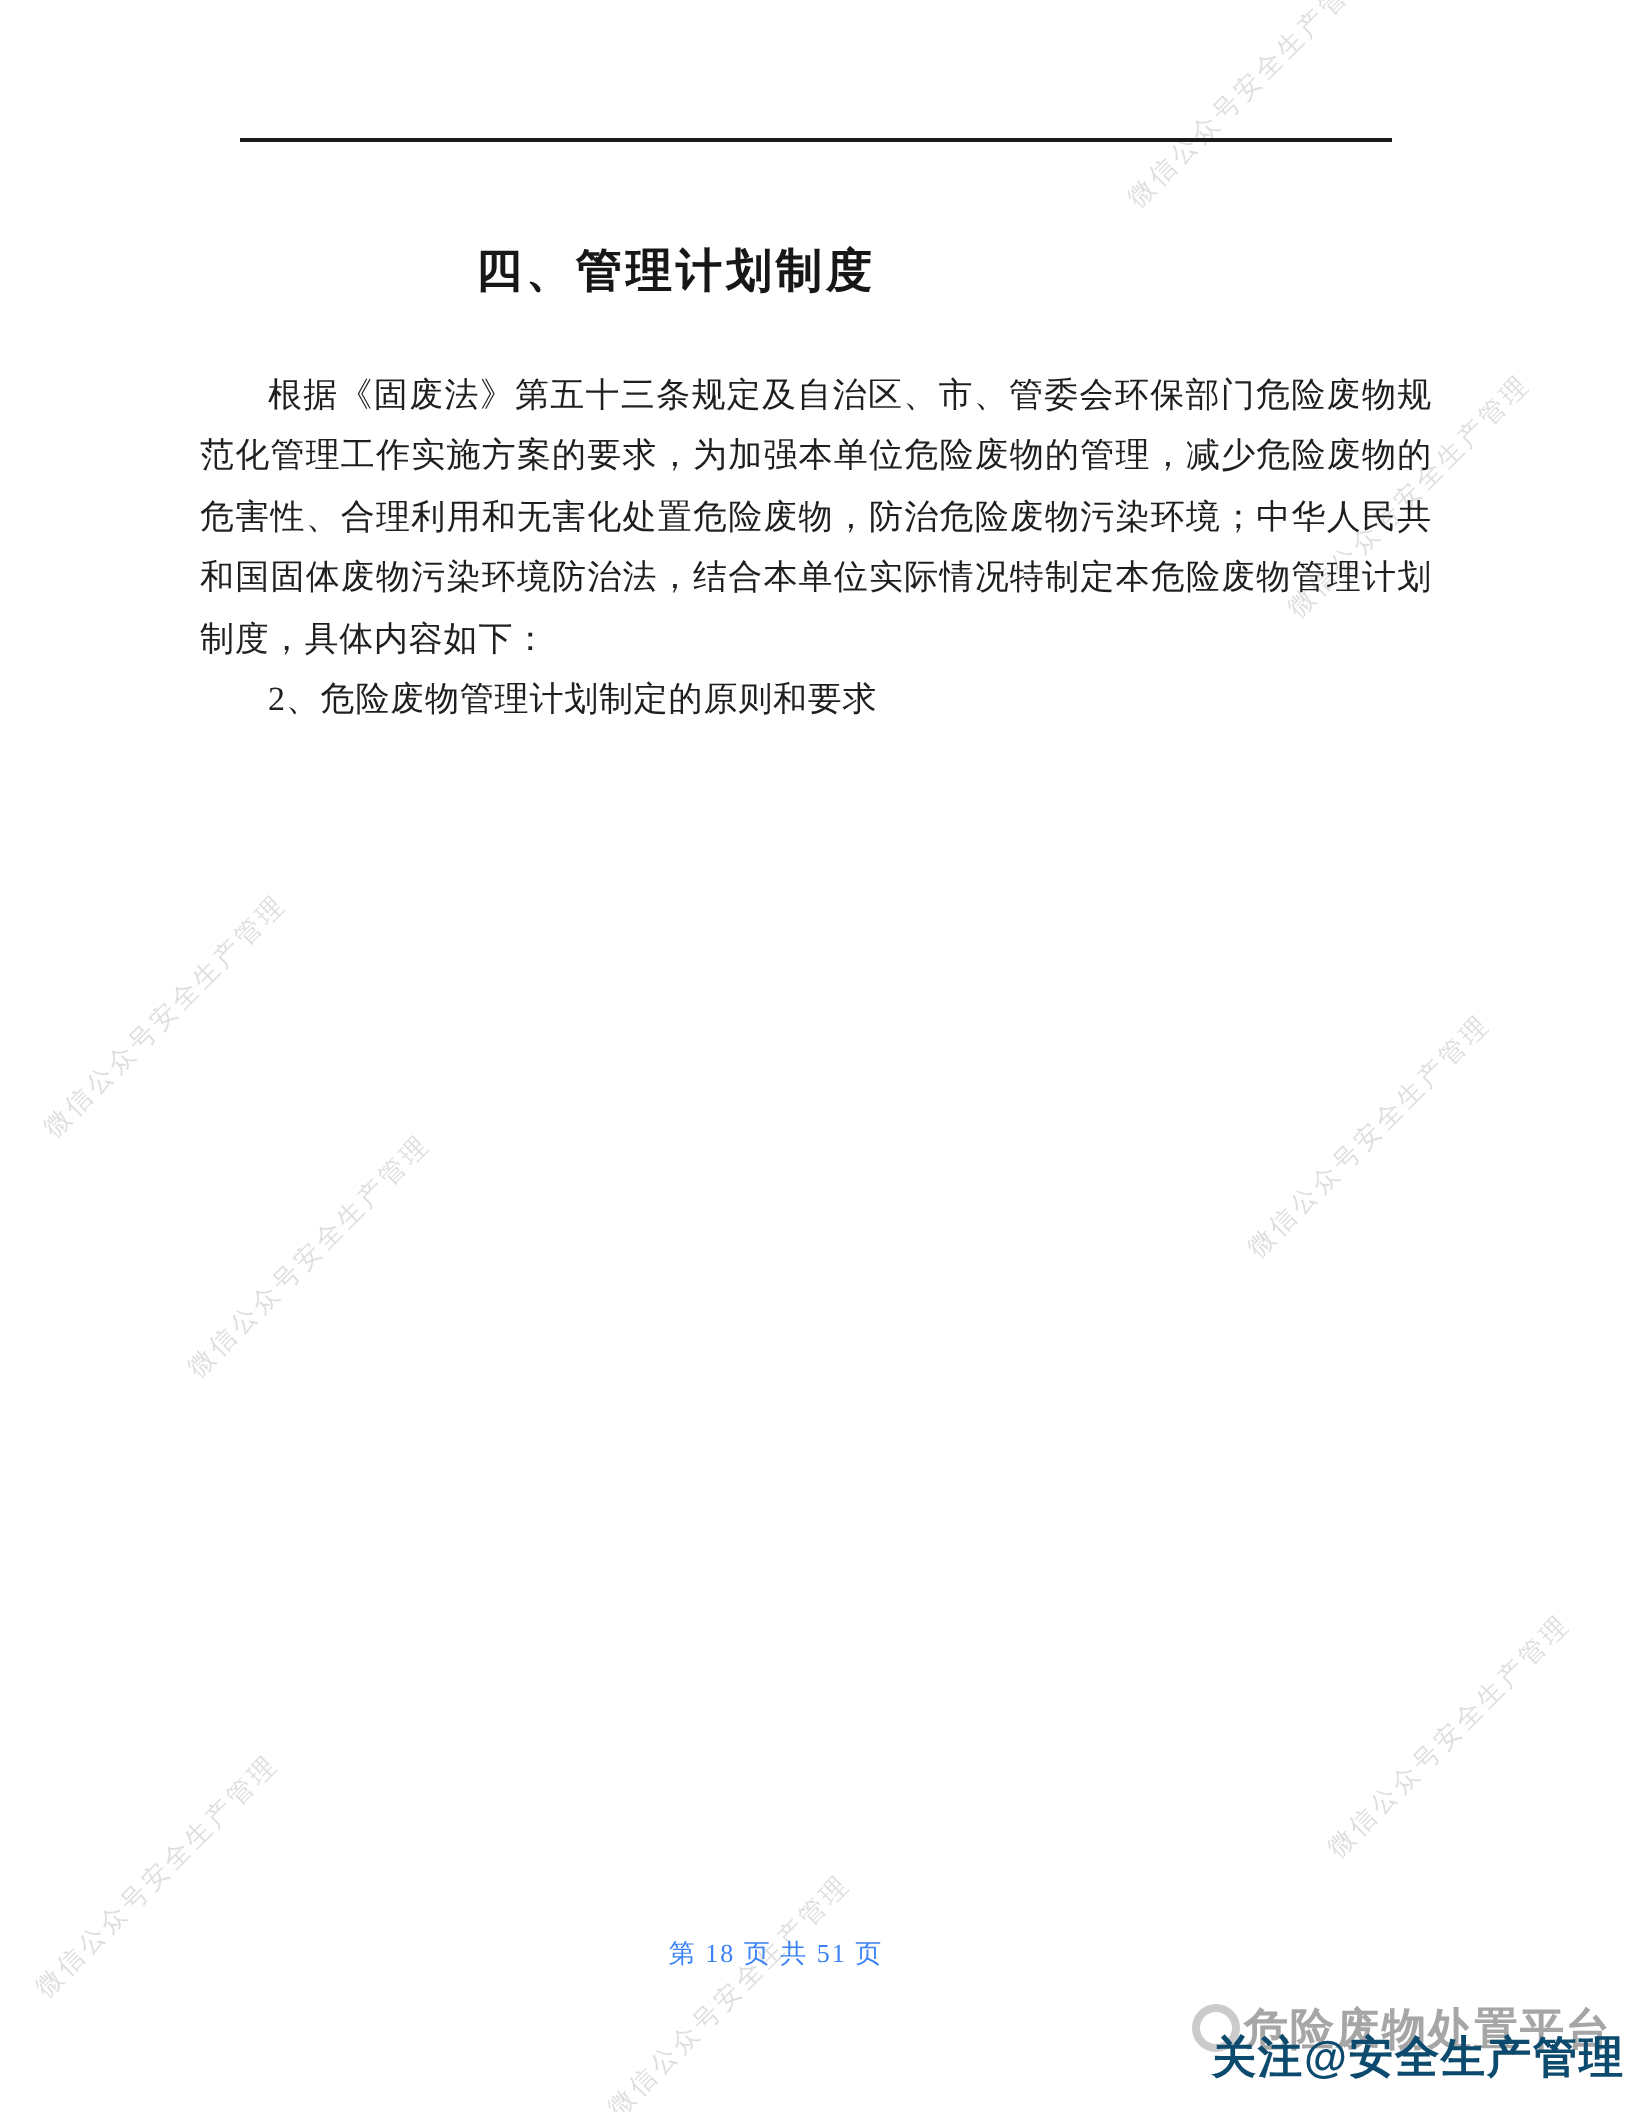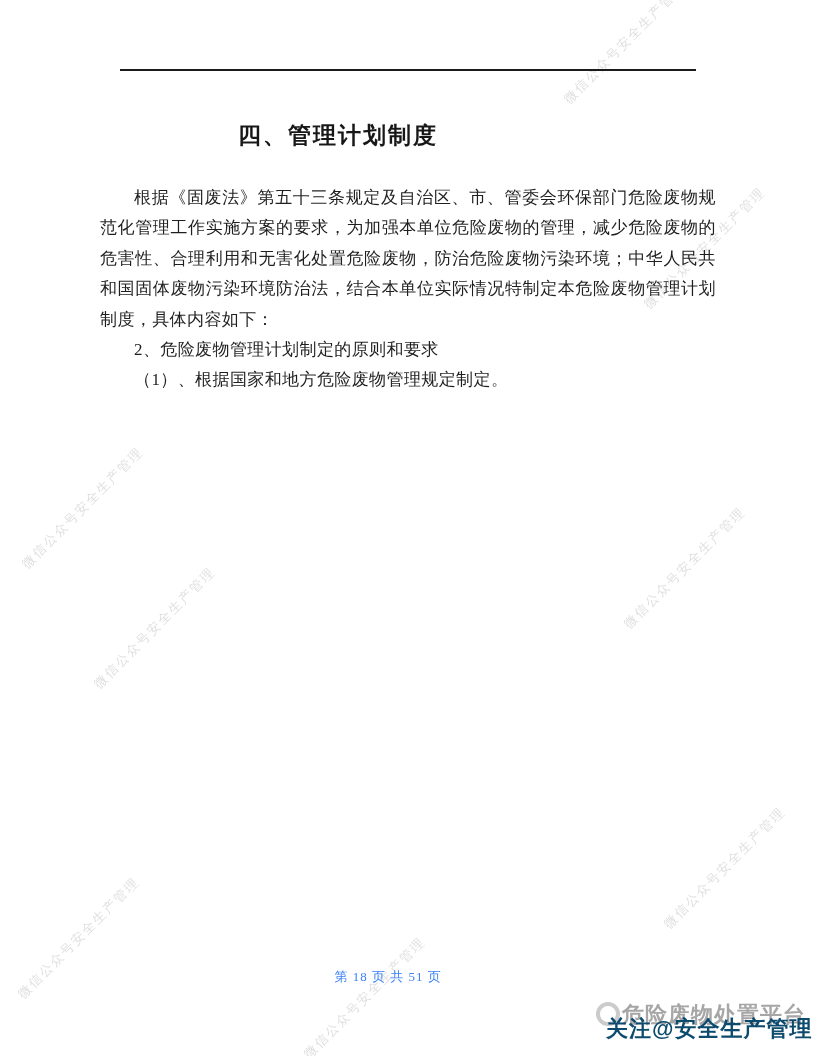--- a/index.html
+++ b/index.html
@@ -104,21 +104,20 @@
   <span class="wm" style="left:660px;top:920px;">微信公众号安全生产管理</span>
 
   <div class="header-rule"></div>
 
   <h1 class="doc-title">四、管理计划制度</h1>
 
   <div class="doc-body" id="doc-body">
 
   <p>根据《固废法》第五十三条规定及自治区、市、管委会环保部门危险废物规范化管理工作实施方案的要求，为加强本单位危险废物的管理，减少危险废物的危害性、合理利用和无害化处置危险废物，防治危险废物污染环境；中华人民共和国固体废物污染环境防治法，结合本单位实际情况特制定本危险废物管理计划制度，具体内容如下：</p>
       <p>2、危险废物管理计划制定的原则和要求</p>
-      <p>（1）、根据国家和地方危险废物管理规定制定。</p>
     </div>
 
   <div class="page-footer">第 18 页 共 51 页</div>
 
   <span class="brand-circle"></span>
   <span class="brand-gray">危险废物处置平台</span>
   <span class="brand-black">关注@安全生产管理</span>
 
 </div>
 

